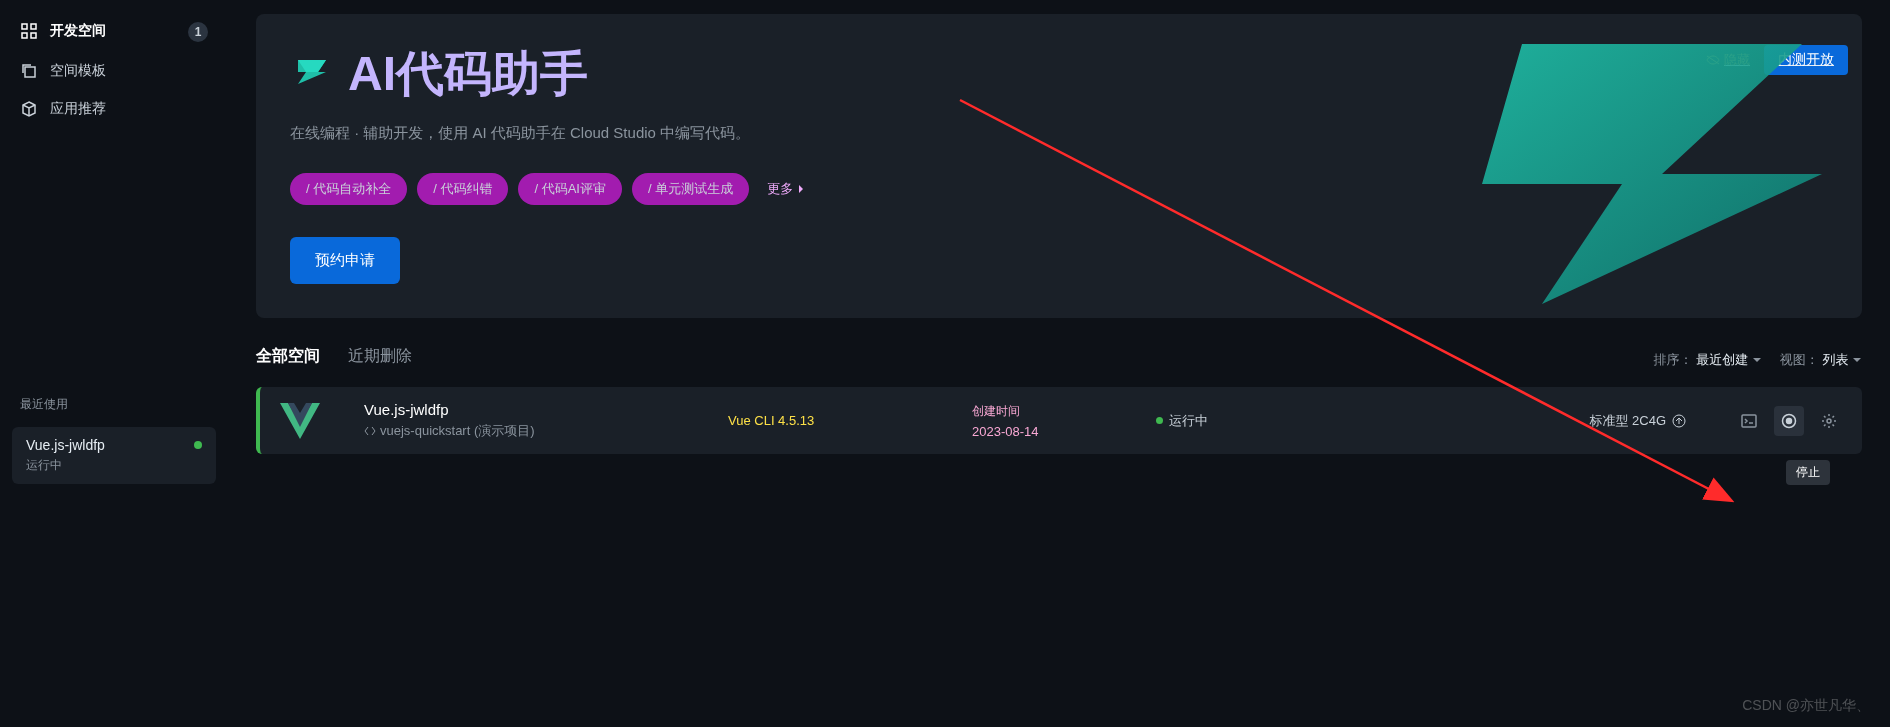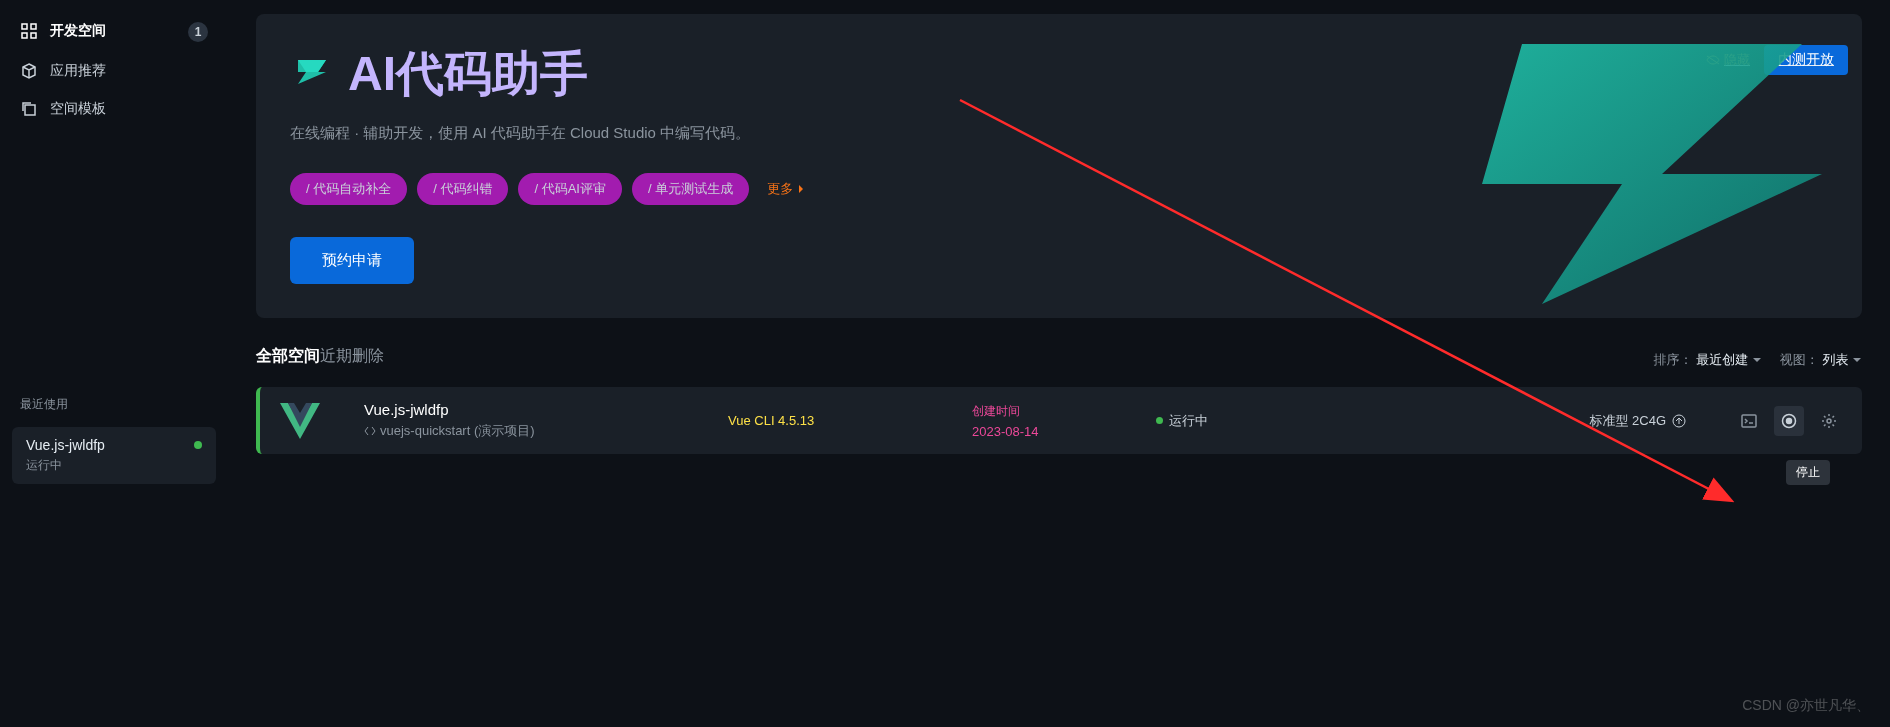--- a/index.html
+++ b/index.html
@@ -92,38 +92,38 @@
 .banner-title { font-size: 48px; font-weight: 600; color: #c4b5fd; }
 .banner-sub { margin-top: 18px; color: #8b949e; font-size: 15px; }
 .pill-row { display: flex; gap: 10px; margin-top: 30px; align-items: center; flex-wrap: wrap; }
 .pill {
   background: #a21caf;
   color: #c9d1d9;
   border-radius: 999px;
   padding: 7px 16px;
   font-size: 13px;
 }
-.more-link { color: #f97316; font-size: 13px; margin-left: 8px; display: inline-flex; align-items: center; gap: 4px; }
+.more-link { color: #f0abfc; font-size: 13px; margin-left: 8px; display: inline-flex; align-items: center; gap: 4px; }
 .reserve-btn {
   margin-top: 32px;
   background: #0969da;
   color: #fff;
   border: none;
-  padding: 14px 32px;
+  padding: 14px 25px;
   border-radius: 6px;
   font-size: 15px;
 }
 .banner-art {
   position: absolute; right: 0; top: 0; bottom: 0;
   width: 480px;
 }
 
 
 .tabs-row { display: flex; align-items: center; margin-bottom: 14px; }
-.tabs { display: flex; }
+.tabs { display: flex; gap: 28px; }
 .tab { font-size: 16px; color: #8b949e; padding-bottom: 6px; cursor: pointer; }
 .tab.active { color: #fff; font-weight: 600; }
 .controls { margin-left: auto; display: flex; gap: 18px; font-size: 13px; color: #8b949e; align-items: center; }
 .controls .val { color: #e6edf3; margin-top: 15px; }
 
 
 .ws-row {
   background: #1a2028;
   border-radius: 6px;
   display: flex;
@@ -131,21 +131,21 @@
   padding: 14px 18px 14px 0;
   gap: 24px;
   border-left: 4px solid #3fb950;
 }
 .ws-logo { width: 80px; display: flex; justify-content: center; }
 .ws-info { width: 340px; }
 .ws-name { font-size: 15px; color: #fff; margin-bottom: 4px; }
 .ws-desc { font-size: 13px; color: #8b949e; margin-bottom: 6px; }
 .ws-template { font-size: 13px; color: #8b949e; display: flex; align-items: center; gap: 4px; }
 .ws-cli { width: 220px; font-size: 13px; color: #fde047; }
-.ws-time { width: 160px; font-size: 13px; color: #ec4899; }
+.ws-time { width: 160px; font-size: 13px; color: #f9a8d4; }
 .ws-time .label { font-size: 12px; margin-bottom: 4px; }
 .ws-status { width: 120px; font-size: 13px; color: #c9d1d9; display: flex; align-items: center; gap: 6px; }
 .ws-status .dot2 { width: 7px; height: 7px; border-radius: 50%; background: #3fb950; }
 .ws-spec { font-size: 13px; color: #c9d1d9; display: flex; align-items: center; gap: 6px; margin-left: auto; }
 .ws-actions { display: flex; gap: 10px; margin-left: 24px; }
 .action-btn {
   width: 30px; height: 30px;
   border-radius: 4px;
   display: flex; align-items: center; justify-content: center;
   color: #8b949e;
@@ -191,34 +191,34 @@
             <rect x="1" y="10" width="5" height="5"></rect>
             <rect x="10" y="10" width="5" height="5"></rect>
           </svg>
       </span>
       <span>开发空间</span>
       <span class="badge">1</span>
     </div>
     <div class="nav-item">
       <span class="nav-icon">
         <svg width="16" height="16" viewBox="0 0 16 16" fill="none" stroke="currentColor" stroke-width="1.5">
-            <path d="M8 1l6 3v8l-6 3-6-3V4z"></path>
-            <path d="M2 4l6 3 6-3M8 7v8"></path>
+            <rect x="4" y="4" width="10" height="10"></rect>
+            <path d="M2 10V2h8"></path>
           </svg>
       </span>
-      <span>应用推荐</span>
+      <span>空间模板</span>
     </div>
     <div class="nav-item">
       <span class="nav-icon">
         <svg width="16" height="16" viewBox="0 0 16 16" fill="none" stroke="currentColor" stroke-width="1.5">
-            <rect x="4" y="4" width="10" height="10"></rect>
-            <path d="M2 10V2h8"></path>
+            <path d="M8 1l6 3v8l-6 3-6-3V4z"></path>
+            <path d="M2 4l6 3 6-3M8 7v8"></path>
           </svg>
       </span>
-      <span>空间模板</span>
+      <span>应用推荐</span>
     </div>
 
     <div class="recent-section">
       <div class="recent-title">最近使用</div>
       <div class="recent-item">
         <span class="name">Vue.js-jwldfp</span>
         <span class="status">运行中</span>
         <span class="dot"></span>
       </div>
     </div>

